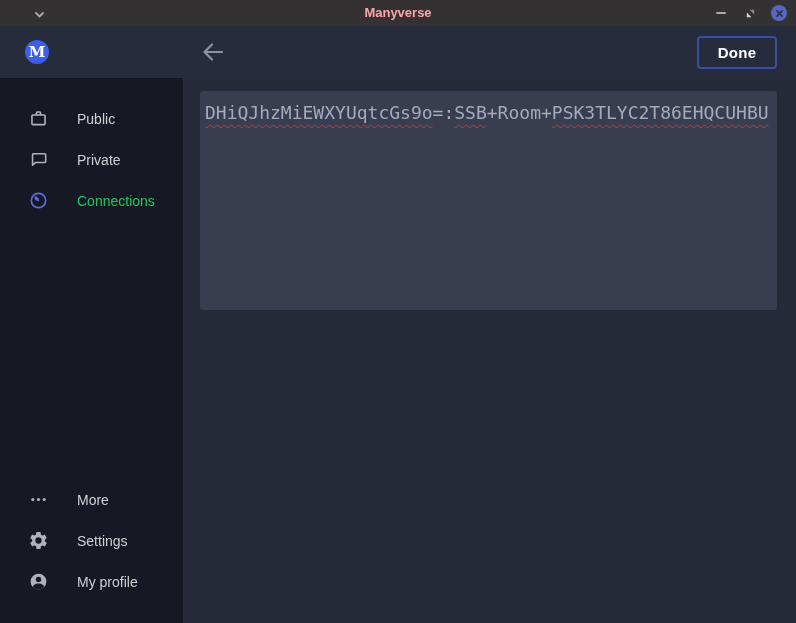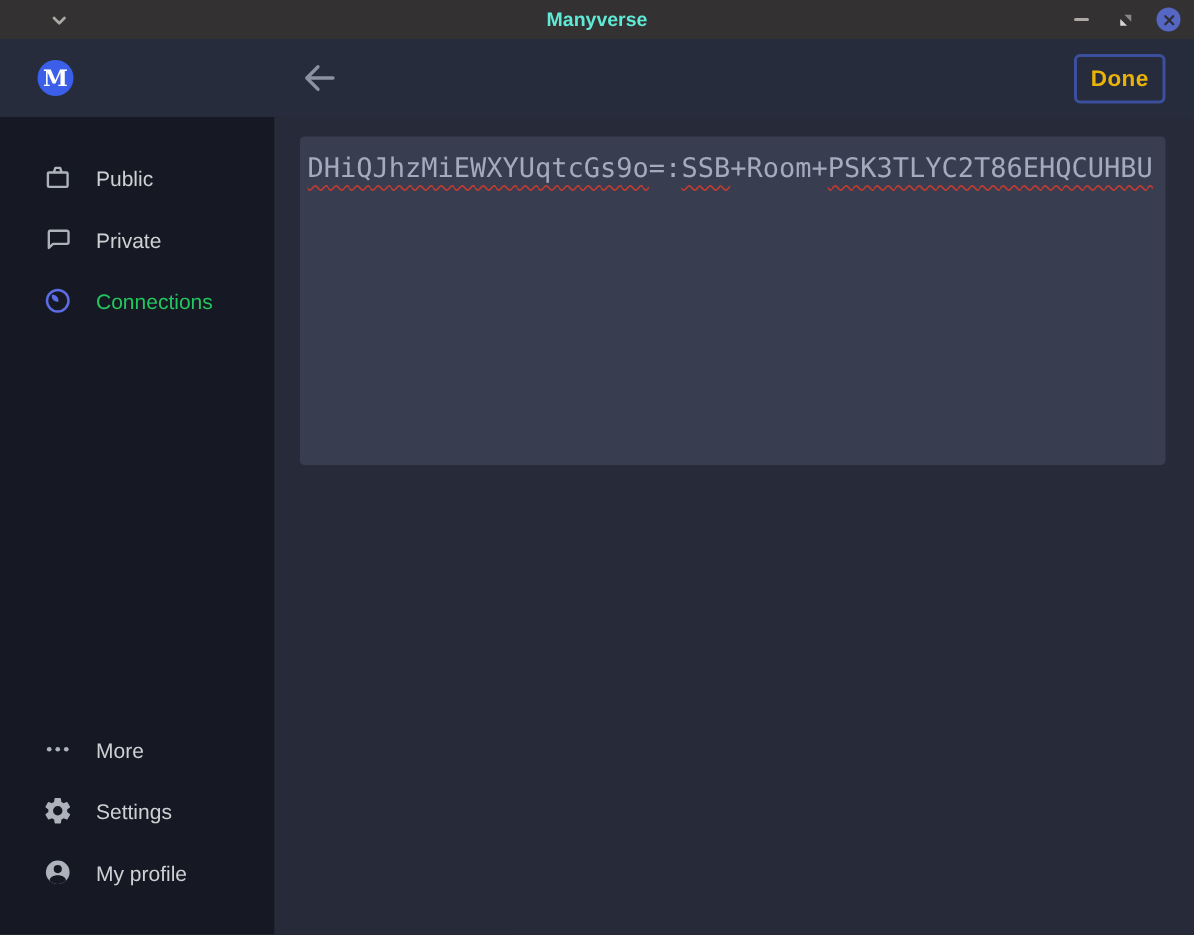--- a/index.html
+++ b/index.html
@@ -14,21 +14,21 @@
   .titlebar {
     height:26px; background:#343132; position:relative;
     display:flex; align-items:center;
   }
   .menu-chevron {
     position:absolute; left:33px; top:7px; width:13px; height:13px;
     cursor:default;
   }
   .titlebar-title {
     position:absolute; left:0; right:0; text-align:center;
-    color:#5eead4; font-size:13px; font-weight:600; line-height:26px;
+    color:#fca5a5; font-size:13px; font-weight:600; line-height:26px;
   }
   .win-controls {
     position:absolute; right:9px; top:0; height:26px;
     display:flex; align-items:center; gap:13px;
   }
   .win-btn { width:16px; height:16px; display:flex; align-items:center; justify-content:center; }
   .min-bar { width:10px; height:2px; background:#aca9a7; border-radius:1px; }
   .close-circle {
     width:16px; height:16px; border-radius:50%; background:#5566c3;
     display:flex; align-items:center; justify-content:center;
@@ -37,38 +37,38 @@
   
   .appbar { height:52px; background:#262c3c; position:relative; }
   .logo {
     position:absolute; left:25px; top:14px; width:24px; height:24px;
     border-radius:50%; background:#3b5fe8; color:#ffffff;
     font-family:"DejaVu Serif", serif; font-size:15px; font-weight:700;
     display:flex; align-items:center; justify-content:center;
   }
   .back-button { position:absolute; left:201px; top:15px; width:24px; height:22px; }
   .done-button {
-    position:absolute; right:19px; top:10px; width:61px; height:33px;
+    position:absolute; right:19px; top:10px; width:80px; height:33px;
     box-sizing:border-box; background:transparent;
     border:2px solid #3c4f9e; border-radius:4px;
-    color:#eab308; font-size:15px; font-weight:700; letter-spacing:.3px;
+    color:#ffffff; font-size:15px; font-weight:700; letter-spacing:.3px;
     display:flex; align-items:center; justify-content:center;
     font-family:"Liberation Sans", sans-serif;
   }
 
   
   .content { display:flex; height:545px; }
   .sidebar {
     width:183px; flex:0 0 183px; background:#161923;
     display:flex; flex-direction:column;
     padding-top:20px; box-sizing:border-box;
   }
   .sidebar-item {
     height:41px; display:flex; align-items:center;
-    padding-left:28px; gap:15px;
+    padding-left:28px; gap:28px;
     color:#ced0d4; font-size:14px; font-weight:500; cursor:default;
   }
   .sidebar-item svg { width:21px; height:21px; flex:0 0 21px; }
   .sidebar-item .stroke-ic { stroke:#aeb3bb; }
   .sidebar-item .fill-ic { fill:#aeb3bb; }
   .sidebar-item.active { color:#22c55e; }
   .sidebar-item.active .stroke-ic { stroke:#5b6ce4; }
   .sidebar-item.active .fill-ic { fill:#5b6ce4; }
   .sidebar-footer { margin-top:auto; padding-bottom:21px; }
 

